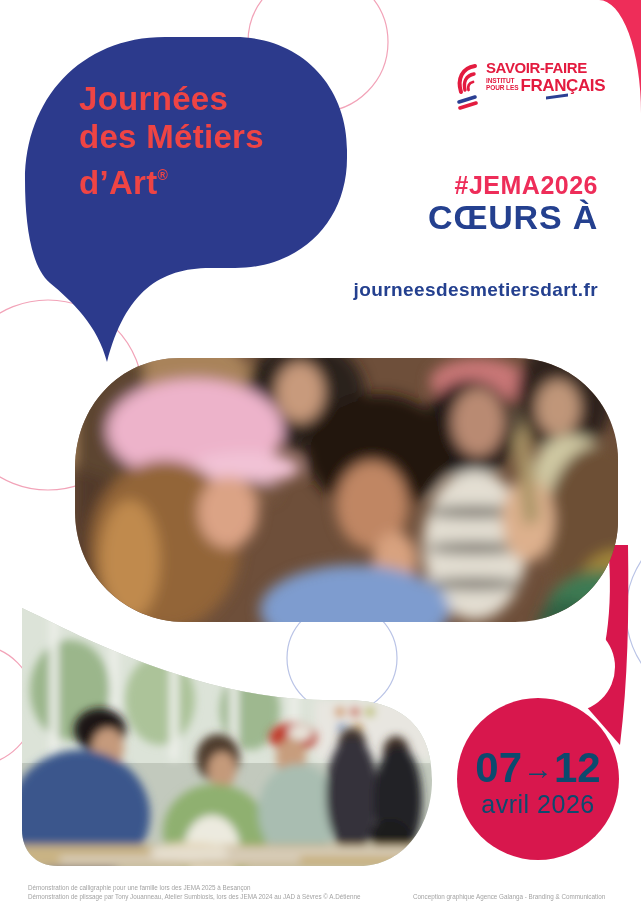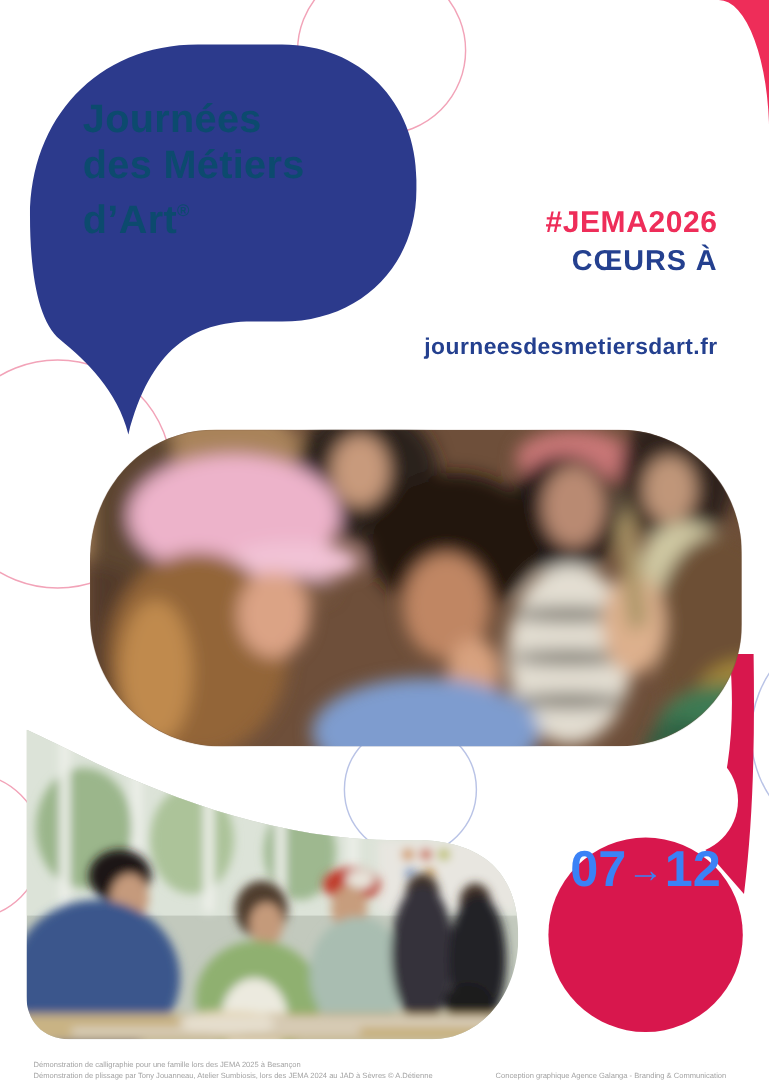--- a/index.html
+++ b/index.html
@@ -4,49 +4,49 @@
 <style>
   html,body{margin:0;padding:0;background:#e9e9e9;}
   .poster{
     position:relative;width:641px;height:909px;margin:0 auto;background:#ffffff;
     overflow:hidden;font-family:"Liberation Sans",sans-serif;
   }
   .poster svg.art{position:absolute;inset:0;display:block;}
 
   
   .brand-text{
-    position:absolute;left:69px;top:80px;color:#0c4a6e;
+    position:absolute;left:79px;top:80px;color:#ef4444;
     font-size:33px;line-height:38px;font-weight:700;letter-spacing:.3px;
   }
   .brand-text sup{font-size:14px;vertical-align:14px;font-weight:700;}
 
   .logo{position:absolute;left:455px;top:60px;display:flex;align-items:flex-start;}
   .logo .mark{width:28px;height:48px;margin-top:2px;}
   .logo .ltxt{margin-left:3px;color:var(--logo-red,#e31b3f);}
   .logo .l-top{font-size:15px;font-weight:700;letter-spacing:-.4px;line-height:16px;white-space:nowrap;}
   .logo .l-row{display:flex;align-items:flex-end;margin-top:1px;}
   .logo .l-small{font-size:6.5px;font-weight:700;line-height:7px;letter-spacing:-.1px;margin-right:2px;margin-bottom:3px;}
   .logo .l-big{font-size:17px;font-weight:700;letter-spacing:-.4px;line-height:17px;position:relative;white-space:nowrap;}
   .logo .l-underline{position:absolute;left:26px;bottom:-4px;width:22px;height:3px;background:#2b3f93;transform:skewY(-8deg);}
 
   .hashtag{
     position:absolute;right:43px;top:171px;text-align:center;
     font-size:25px;font-weight:700;letter-spacing:.5px;color:var(--pink,#ee2d59);white-space:nowrap;
   }
   .headline{
     position:absolute;right:43px;top:201px;text-align:center;
-    font-size:24px;line-height:33px;font-weight:700;letter-spacing:.8px;
+    font-size:34px;line-height:33px;font-weight:700;letter-spacing:.8px;
     color:var(--headline-blue,#24408f);white-space:nowrap;
   }
   .website{
     position:absolute;right:43px;top:279px;text-align:left;
     font-size:19px;font-weight:700;letter-spacing:.4px;color:var(--headline-blue,#24408f);white-space:nowrap;
   }
 
-  .dates{position:absolute;left:538px;top:702px;transform:translateX(-50%);text-align:center;color:#3b82f6;white-space:nowrap;}
+  .dates{position:absolute;left:538px;top:746px;transform:translateX(-50%);text-align:center;color:#0c4a6e;white-space:nowrap;}
   .dates .d-big{font-size:42px;font-weight:700;line-height:44px;letter-spacing:0;}
   .dates .d-big .arrow{font-size:30px;font-weight:700;vertical-align:3px;padding:0 1px;}
   .dates .d-small{font-size:25px;font-weight:400;line-height:27px;letter-spacing:.5px;}
 
   .footer-left{position:absolute;left:28px;top:884px;color:#a3a3a3;font-size:6.3px;line-height:8.6px;}
   .footer-right{position:absolute;left:413px;top:893px;color:#a3a3a3;font-size:6.3px;line-height:8.6px;}
 </style>
 </head>
 <body>
 
@@ -165,31 +165,54 @@
 
     <circle cx="538" cy="779" r="81" fill="var(--crimson,#d8174d)"></circle>
   </svg>
 
   <div class="brand-text">
     <div>Journées</div>
     <div>des Métiers</div>
     <div><span>d’Art</span><sup>®</sup></div>
   </div>
 
+  <div class="logo">
+    <svg class="mark" viewBox="0 0 28 48">
+      <path d="M20,4 C7,6 2,17 6,30" fill="none" stroke="var(--logo-red,#e31b3f)" stroke-width="4" stroke-linecap="round"></path>
+      <path d="M19,12 C11,13.5 8,20 10,28" fill="none" stroke="var(--logo-red,#e31b3f)" stroke-width="3.4" stroke-linecap="round"></path>
+      <path d="M18,20 C14,21 12.5,24 13.5,28" fill="none" stroke="var(--logo-red,#e31b3f)" stroke-width="2.8" stroke-linecap="round"></path>
+      <path d="M4,40 L20,35" fill="none" stroke="#2b3f93" stroke-width="3.6" stroke-linecap="round"></path>
+      <path d="M5,46 L21,41" fill="none" stroke="var(--logo-red,#e31b3f)" stroke-width="3.6" stroke-linecap="round"></path>
+    </svg>
+    <div class="ltxt">
+      <div class="l-top">SAVOIR-FAIRE</div>
+      <div class="l-row">
+        <div class="l-small">
+          <div>INSTITUT</div>
+          <div>POUR LES</div>
+        </div>
+        <div class="l-big">
+          <span>FRANÇAIS</span>
+          <span class="l-underline"></span>
+        </div>
+      </div>
+    </div>
+  </div>
 
   <div class="hashtag">#JEMA2026</div>
   <div class="headline">
     <div>CŒURS À</div>
   </div>
   <div class="website">journeesdesmetiersdart.fr</div>
 
   <div class="dates">
     <div class="d-big">
       <span>07</span><span class="arrow">→</span><span>12</span>
     </div>
+    <div class="d-small">avril 2026</div>
   </div>
 
   <div class="footer-left">
     <div>Démonstration de calligraphie pour une famille lors des JEMA 2025 à Besançon</div>
     <div>Démonstration de plissage par Tony Jouanneau, Atelier Sumbiosis, lors des JEMA 2024 au JAD à Sèvres © A.Détienne</div>
   </div>
   <div class="footer-right">Conception graphique Agence Galanga - Branding &amp; Communication</div>
 
 </div>
 

